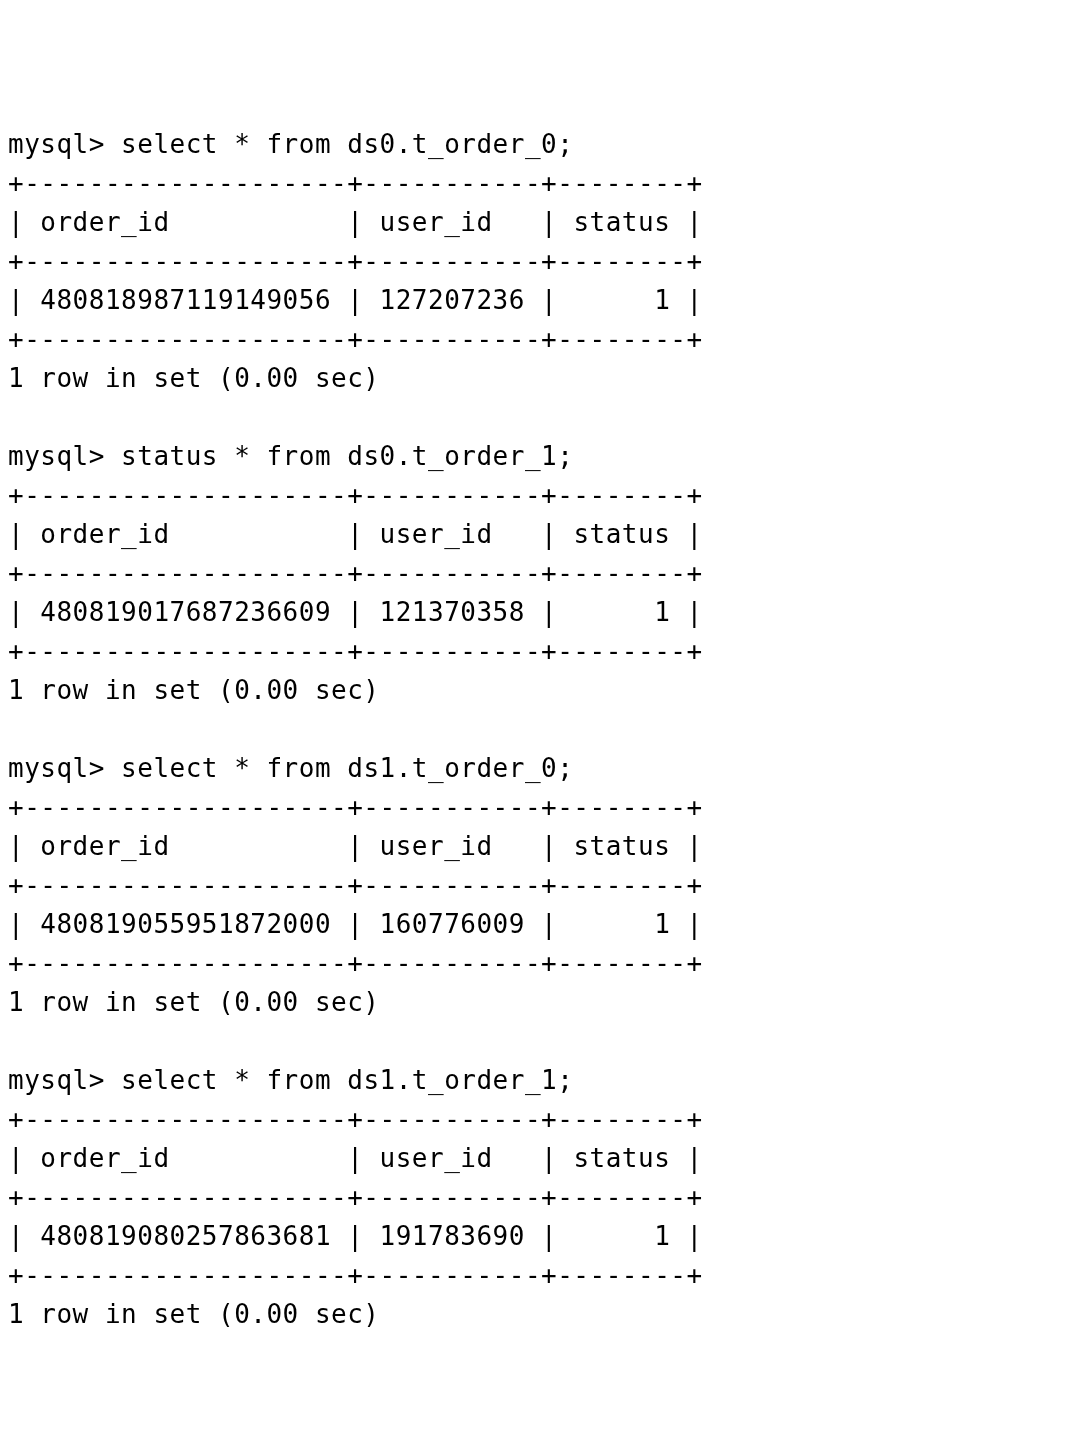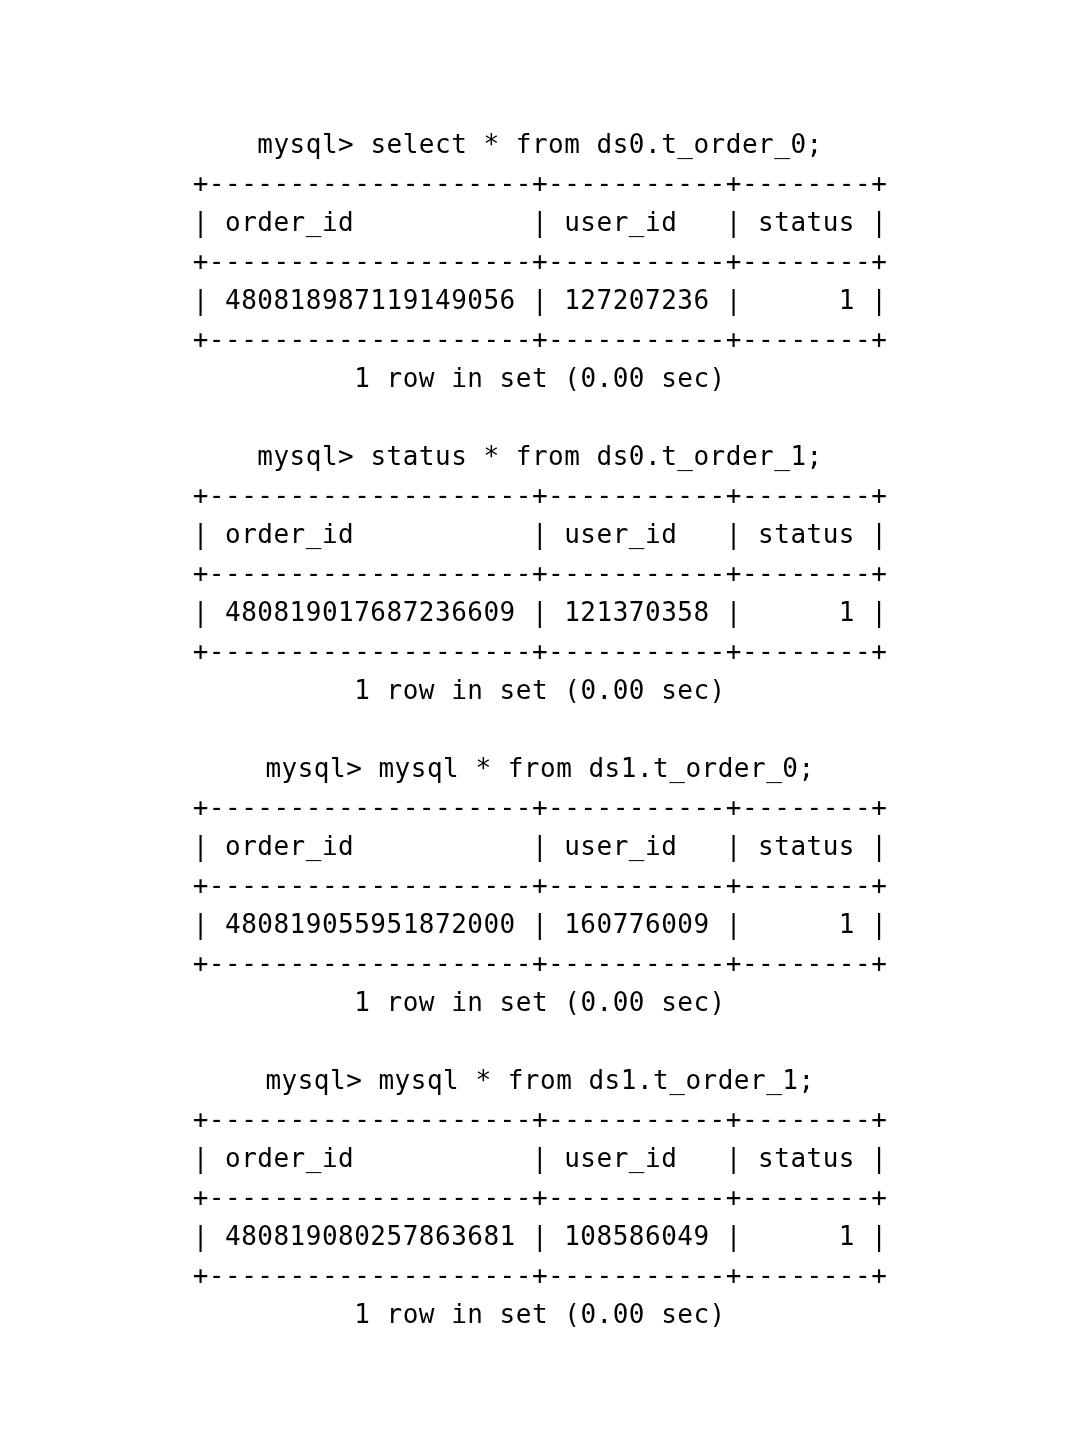--- a/index.html
+++ b/index.html
@@ -8,21 +8,20 @@
       line-height: 1.5;
       color: #000;
       background: #fff;
       margin: 0;
       padding: 8px;
       white-space: pre;
       letter-spacing: 0.5px;
     }
     .terminal {
       display: block;
-      text-align: center;
     }
   </style>
 </head>
 <body>
 
 
 <div class="terminal"><span>mysql&gt;</span> <span>select * from ds0.t_order_0;</span>
 <span>+--------------------+-----------+--------+</span>
 | <span>order_id</span>           | <span>user_id</span>   | <span>status</span> |
 <span>+--------------------+-----------+--------+</span>
@@ -31,31 +30,31 @@
 <span>1 row in set (0.00 sec)</span>
 
 <span>mysql&gt;</span> <span>status * from ds0.t_order_1;</span>
 <span>+--------------------+-----------+--------+</span>
 | <span>order_id</span>           | <span>user_id</span>   | <span>status</span> |
 <span>+--------------------+-----------+--------+</span>
 | <span>480819017687236609</span> | <span>121370358</span> |      <span>1</span> |
 <span>+--------------------+-----------+--------+</span>
 <span>1 row in set (0.00 sec)</span>
 
-<span>mysql&gt;</span> <span>mysql * from ds1.t_order_0;</span>
+<span>mysql&gt;</span> <span>select * from ds1.t_order_0;</span>
 <span>+--------------------+-----------+--------+</span>
 | <span>order_id</span>           | <span>user_id</span>   | <span>status</span> |
 <span>+--------------------+-----------+--------+</span>
 | <span>480819055951872000</span> | <span>160776009</span> |      <span>1</span> |
 <span>+--------------------+-----------+--------+</span>
 <span>1 row in set (0.00 sec)</span>
 
-<span>mysql&gt;</span> <span>mysql * from ds1.t_order_1;</span>
+<span>mysql&gt;</span> <span>select * from ds1.t_order_1;</span>
 <span>+--------------------+-----------+--------+</span>
 | <span>order_id</span>           | <span>user_id</span>   | <span>status</span> |
 <span>+--------------------+-----------+--------+</span>
-| <span>480819080257863681</span> | <span>108586049</span> |      <span>1</span> |
+| <span>480819080257863681</span> | <span>191783690</span> |      <span>1</span> |
 <span>+--------------------+-----------+--------+</span>
 <span>1 row in set (0.00 sec)</span>
 </div>
 
 
 
 
 </body></html>

